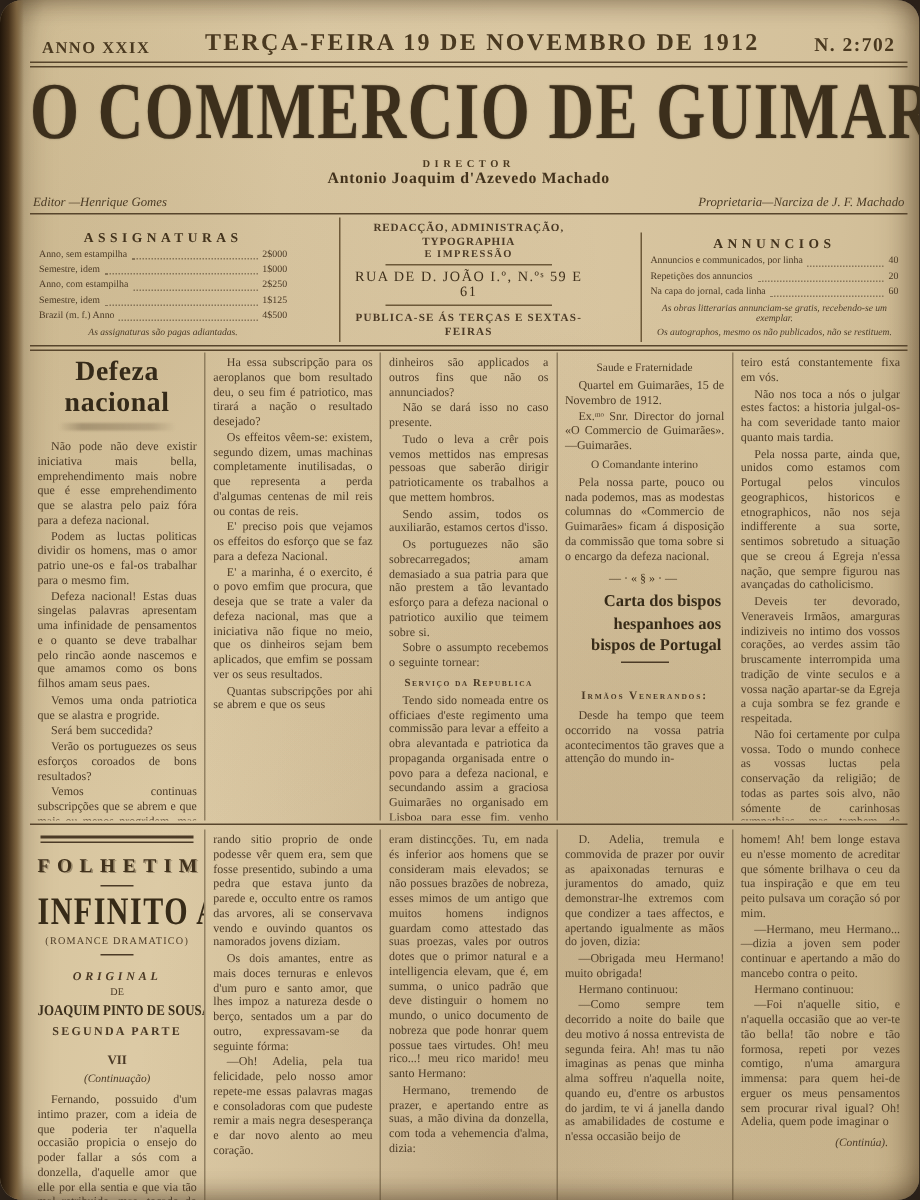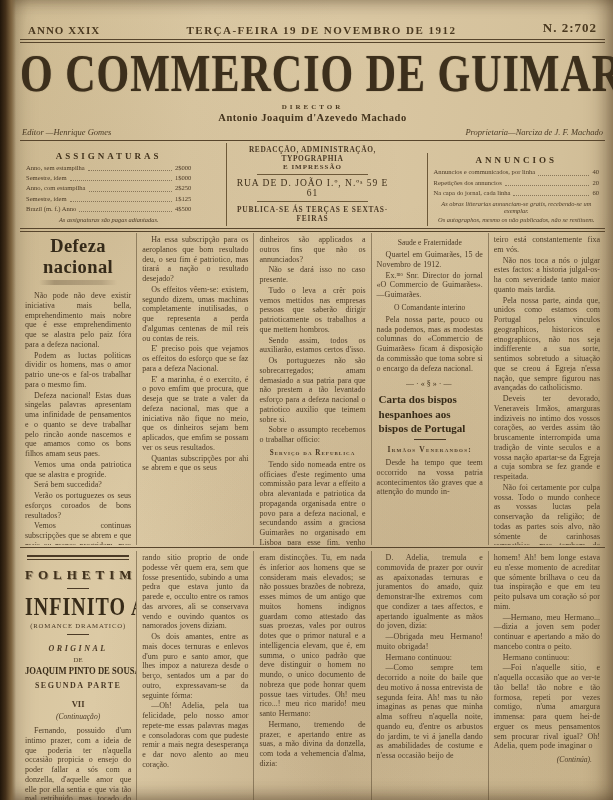--- a/index.html
+++ b/index.html
@@ -10,29 +10,30 @@
     background:
       radial-gradient(ellipse at 18% 28%, rgba(124,95,54,.10), transparent 42%),
       radial-gradient(ellipse at 82% 66%, rgba(124,95,54,.09), transparent 46%),
       radial-gradient(ellipse at 55% 96%, rgba(96,66,32,.14), transparent 52%),
       linear-gradient(100deg,#b3a078 0%, #d2bf97 4%, #dccaa5 28%, #d8c5a0 55%, #d3c09a 78%, #c6b189 100%);
     box-shadow:
       inset -16px 0 20px -10px rgba(62,42,20,.5),
       inset 20px 0 26px -12px rgba(40,25,12,.55),
       inset 0 -12px 18px -10px rgba(62,42,20,.4),
       inset 0 10px 16px -10px rgba(62,42,20,.3);
+    border-radius: 15px;
   }
   .spine{position:absolute;left:0;top:0;bottom:0;width:16px;
     background:linear-gradient(90deg,#20150a 0%,#44301a 35%,#7d6440 70%,rgba(125,100,64,0) 100%);}
   .content{position:absolute;left:20px;right:8px;top:14px;bottom:4px;}
 
   
   .topbar{display:flex;justify-content:space-between;align-items:flex-end;padding:6px 8px 2px 8px;
     font-weight:bold;font-size:11px;letter-spacing:1px;color:#4a3920;}
-  .topbar .date{font-size:11px;letter-spacing:1.5px;}
+  .topbar .date{font-size:16px;letter-spacing:1.5px;}
   .topbar .issue{font-size:13px;}
   .rule-double{border-top:1px solid #57452c;border-bottom:1px solid #57452c;height:2px;margin:1px 0;}
   .rule{border-top:1px solid #57452c;margin:1px 0;}
   .masthead{margin:10px 0 8px;font-size:42px;line-height:1.0;font-weight:bold;text-align:center;
     white-space:nowrap;letter-spacing:1px;color:#3c2f1c;transform:scaleY(1.28);transform-origin:50% 55%;
     text-shadow:0 0 1px rgba(60,47,28,.55);}
   .director{text-align:center;margin-top:2px;}
   .dir-label{font-size:7px;font-weight:bold;letter-spacing:3px;color:#4a3920;}
   .dir-name{font-size:10.5px;font-weight:bold;letter-spacing:.5px;margin-top:1px;color:#43331d;}
   .ed-prop{display:flex;justify-content:space-between;font-size:8.5px;font-style:italic;
@@ -70,24 +71,24 @@
     margin:1px 0 2px;color:#352a19;}
   .blk-ghost{height:5px;margin:1px 14px 6px;border-radius:2px;filter:blur(.7px);
     background:linear-gradient(90deg,transparent,rgba(99,82,58,.38) 20%,rgba(99,82,58,.24) 80%,transparent);}
   .blk-p,.blk-pc{font-size:8px;line-height:1.22;text-align:justify;margin:0 0 1px;word-spacing:.4px;}
   .blk-p{text-indent:9px;}
   .blk-centerb{font-size:7.2px;font-weight:bold;text-align:center;font-variant:small-caps;
     letter-spacing:1px;margin:4px 0 3px;}
   .blk-center{font-size:7.6px;text-align:center;margin:3px 0;}
   .blk-sig{font-size:7.2px;font-style:italic;text-align:center;margin:2px 0 4px;line-height:1.3;}
   .blk-orn{text-align:center;font-size:8px;letter-spacing:2px;margin:6px 0 2px;color:#43331d;}
-  .blk-h2{font-size:11px;font-weight:bold;text-align:left;line-height:1.3;margin:4px 2px;color:#372b18;}
+  .blk-h2{font-size:11px;font-weight:bold;text-align:right;line-height:1.3;margin:4px 2px;color:#372b18;}
   .blk-rule{width:32px;border-top:1px solid #4b3a26;margin:3px auto 5px;}
   .blk-salut{font-size:7.6px;font-weight:bold;text-align:center;font-variant:small-caps;
-    letter-spacing:1.2px;margin:5px 0 4px;}
+    letter-spacing:1.2px;margin:17px 0 4px;}
   .blk-cont{font-size:7.6px;font-style:italic;text-align:right;padding-right:8px;margin-top:4px;}
 
   
   .folh-rule{border-top:2px solid #4b3a26;border-bottom:1px solid #4b3a26;height:2px;margin:2px 2px 7px;}
   .folh-label{font-size:13px;font-weight:bold;letter-spacing:5px;text-align:center;color:#40311c;
     text-shadow:1px 1px 0 rgba(68,53,32,.4);}
   .folh-sep{width:22px;border-top:1px solid #4b3a26;margin:5px auto;}
   .folh-title{font-size:20px;font-weight:bold;text-align:center;letter-spacing:1px;white-space:nowrap;
     transform:scaleY(1.3);transform-origin:50% 60%;margin:7px 0 3px;color:#372b18;}
   .folh-sub{font-size:6.8px;text-align:center;letter-spacing:.8px;}
@@ -209,21 +210,21 @@
           <div class="blk blk-p">E' preciso pois que vejamos os effeitos do esforço que se faz para a defeza Nacional.</div>
           <div class="blk blk-p">E' a marinha, é o exercito, é o povo emfim que procura, que deseja que se trate a valer da defeza nacional, mas que a iniciativa não fique no meio, que os dinheiros sejam bem aplicados, que emfim se possam ver os seus resultados.</div>
           <div class="blk blk-p">Quantas subscripções por ahi se abrem e que os seus</div>
         </div>
       <div class="col">
           <div class="blk blk-pc">dinheiros são applicados a outros fins que não os annunciados?</div>
           <div class="blk blk-p">Não se dará isso no caso presente.</div>
           <div class="blk blk-p">Tudo o leva a crêr pois vemos mettidos nas empresas pessoas que saberão dirigir patrioticamente os trabalhos a que mettem hombros.</div>
           <div class="blk blk-p">Sendo assim, todos os auxiliarão, estamos certos d'isso.</div>
           <div class="blk blk-p">Os portuguezes não são sobrecarregados; amam demasiado a sua patria para que não prestem a tão levantado esforço para a defeza nacional o patriotico auxilio que teimem sobre si.</div>
-          <div class="blk blk-p">Sobre o assumpto recebemos o trabalhar officio:</div>
+          <div class="blk blk-p">Sobre o assumpto recebemos o seguinte tornear:</div>
           <div class="blk blk-centerb">Serviço da Republica</div>
           <div class="blk blk-p">Tendo sido nomeada entre os officiaes d'este regimento uma commissão para levar a effeito a obra alevantada e patriotica da propaganda organisada entre o povo para a defeza nacional, e secundando assim a graciosa Guimarães no organisado em Lisboa para esse fim, venho rogar a V. Ex.ª se digne prestar á referida commissão o valioso auxilio de uma</div>
         </div>
       <div class="col">
           <div class="blk blk-center">Saude e Fraternidade</div>
           <div class="blk blk-p">Quartel em Guimarães, 15 de Novembro de 1912.</div>
           <div class="blk blk-p">Ex.ᵐᵒ Snr. Director do jornal «O Commercio de Guimarães».—Guimarães.</div>
           <div class="blk blk-center">O Comandante interino</div>
           <div class="blk blk-p">Pela nossa parte, pouco ou nada podemos, mas as modestas columnas do «Commercio de Guimarães» ficam á disposição da commissão que toma sobre si o encargo da defeza nacional.</div>
           <div class="blk blk-orn">—·«§»·—</div>

